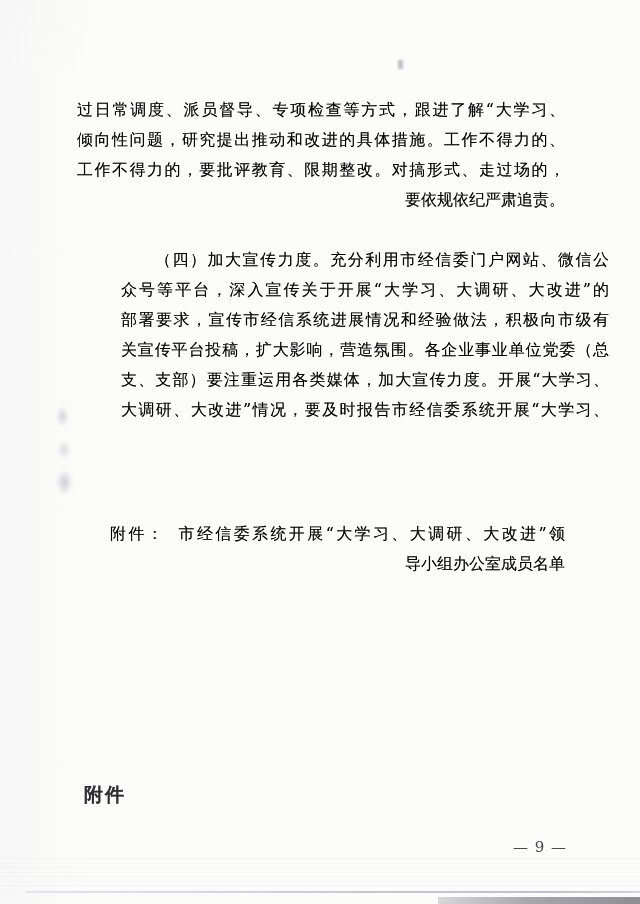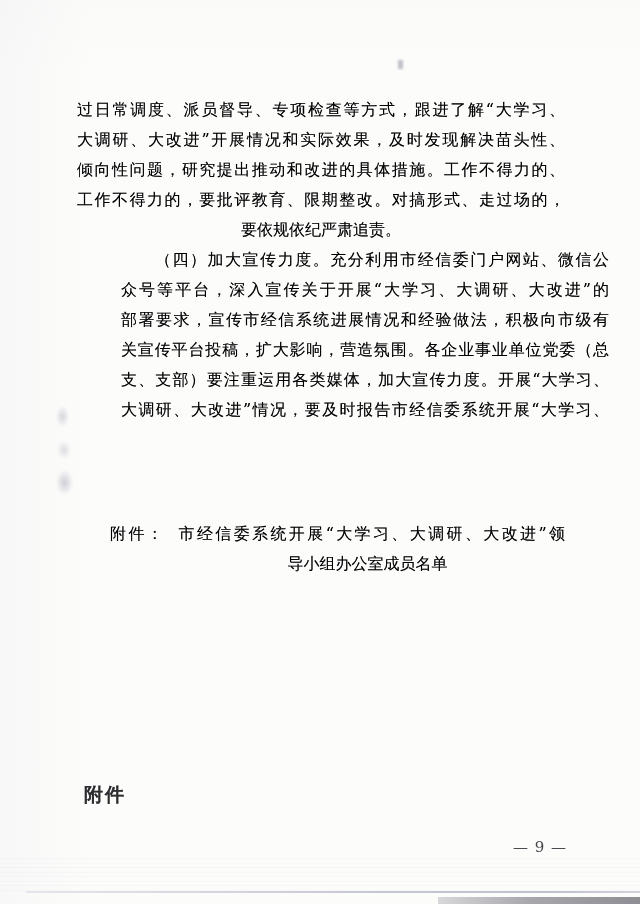--- a/index.html
+++ b/index.html
@@ -24,21 +24,21 @@
     font-size: 16px;
     text-shadow: 0 0 0.6px rgba(70,70,78,0.55);
   }
   #para1 { top: 95px; }
   #para2 { top: 245px; margin-left: 44px; }
   #attachment-ref { top: 491px; margin-top: 28px; }
   .line {
     height: 30px;
     line-height: 30px;
     white-space: nowrap;
-    text-align: center;
+    text-align: right;
   }
   .jfy {
     white-space: normal;
     text-align: justify;
     text-align-last: justify;
     text-justify: inter-character;
   }
   .ind { padding-left: 34px; }
   .ind-a { padding-left: 33px; }
   .ind-b { padding-left: 93px; }
@@ -94,21 +94,20 @@
     background: linear-gradient(to right, #d8d8db, #a7a7ac 45%, #8d8d93);
   }
 </style>
 </head>
 <body>
 
 <div class="paper-tint"></div>
 
 <div id="para1" class="text-block">
     <div class="line jfy">过日常调度、派员督导、专项检查等方式，跟进了解“大学习、</div>
-    <div class="line jfy">大调研、大改进”开展情况和实际效果，及时发现解决苗头性、</div>
     <div class="line jfy">倾向性问题，研究提出推动和改进的具体措施。工作不得力的、</div>
     <div class="line jfy">工作不得力的，要批评教育、限期整改。对搞形式、走过场的，</div>
     <div class="line">要依规依纪严肃追责。</div>
   </div>
 
 <div id="para2" class="text-block">
     <div class="line jfy ind">（四）加大宣传力度。充分利用市经信委门户网站、微信公</div>
     <div class="line jfy">众号等平台，深入宣传关于开展“大学习、大调研、大改进”的</div>
     <div class="line jfy">部署要求，宣传市经信系统进展情况和经验做法，积极向市级有</div>
     <div class="line jfy">关宣传平台投稿，扩大影响，营造氛围。各企业事业单位党委（总</div>

